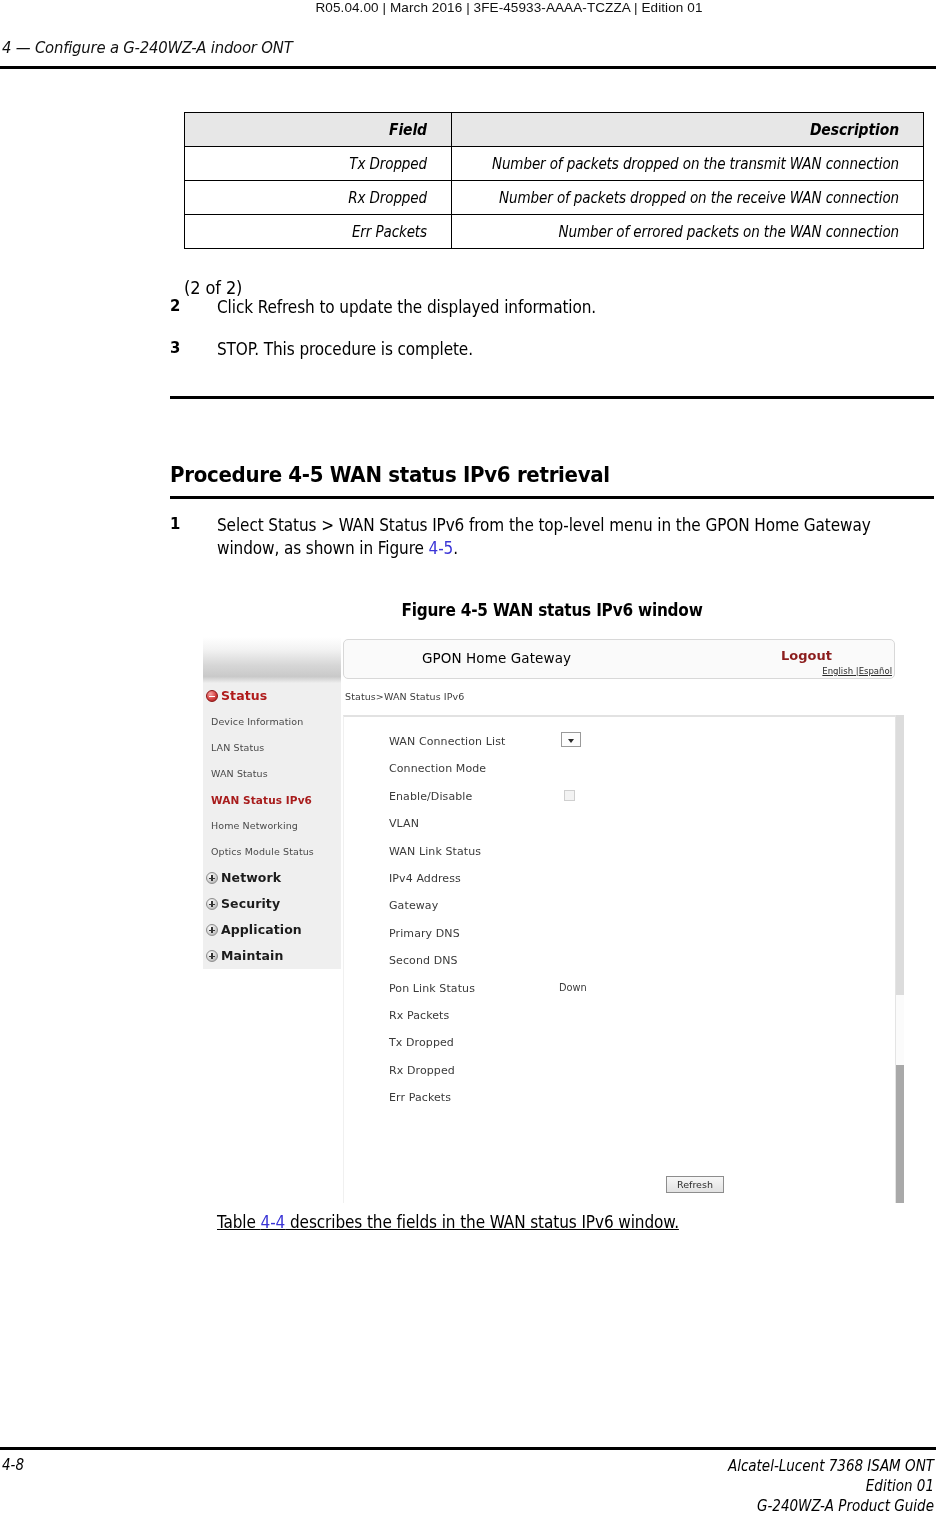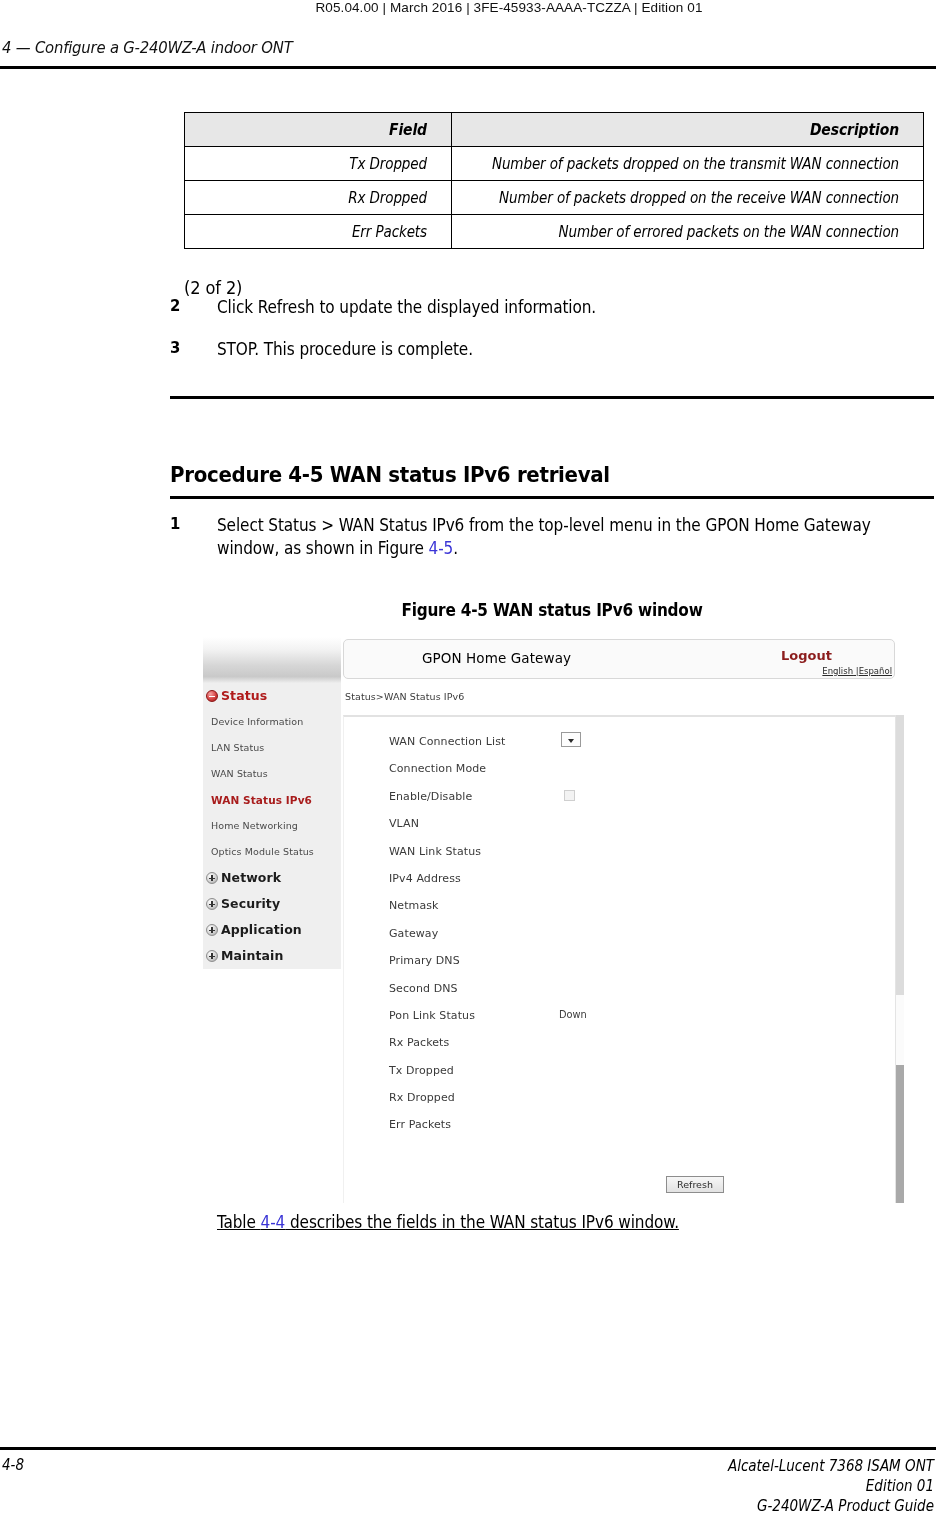--- a/index.html
+++ b/index.html
@@ -559,24 +559,20 @@
       </div>
       <div class="frow">
         <span class="flabel">WAN Link Status</span>
         <span class="fvalue"></span>
       </div>
       <div class="frow">
         <span class="flabel">IPv4 Address</span>
         <span class="fvalue"></span>
       </div>
       <div class="frow">
-        <span class="flabel">Netmask</span>
-        <span class="fvalue"></span>
-      </div>
-      <div class="frow">
         <span class="flabel">Gateway</span>
         <span class="fvalue"></span>
       </div>
       <div class="frow">
         <span class="flabel">Primary DNS</span>
         <span class="fvalue"></span>
       </div>
       <div class="frow">
         <span class="flabel">Second DNS</span>
         <span class="fvalue"></span>

